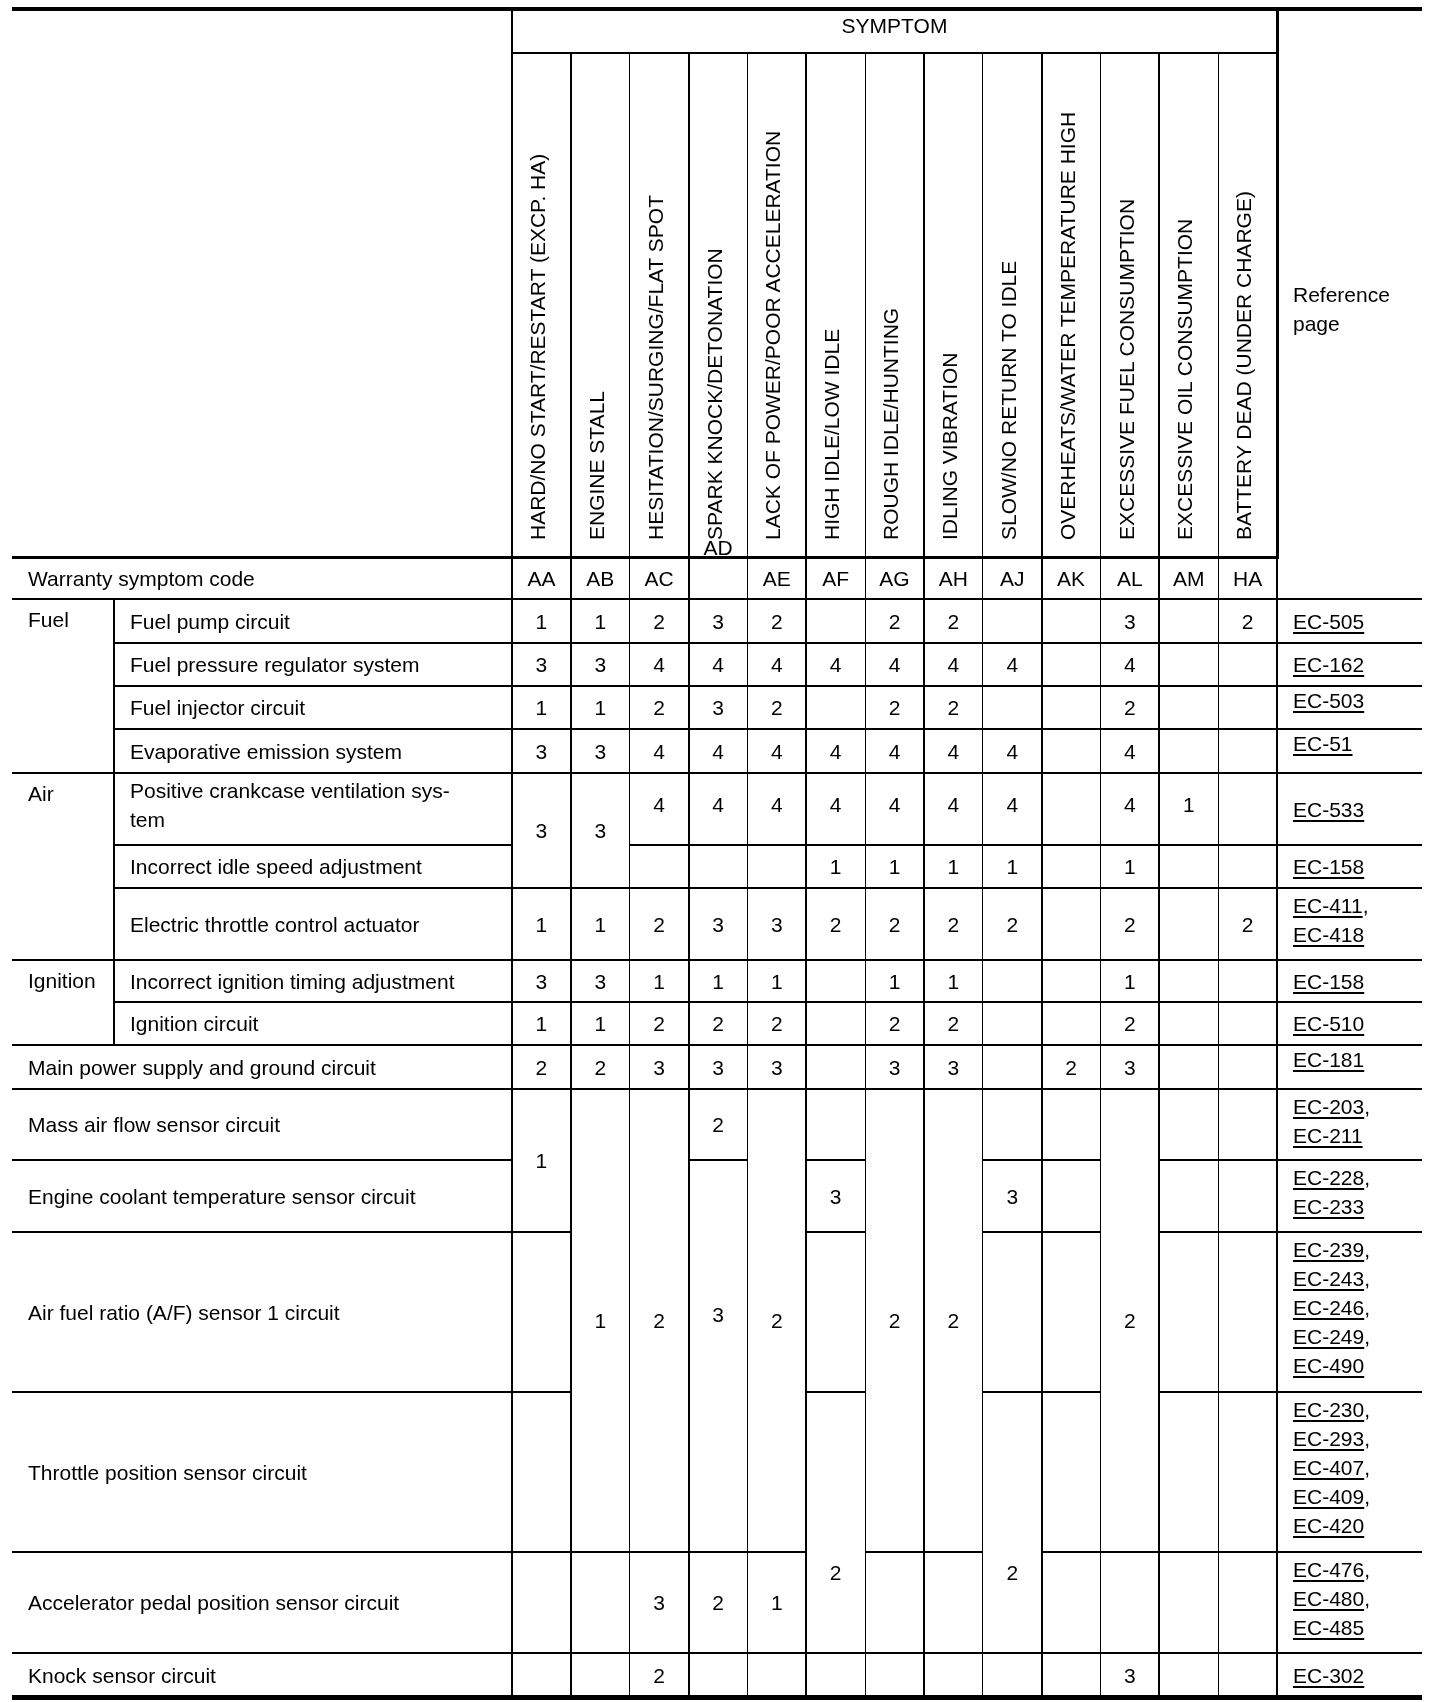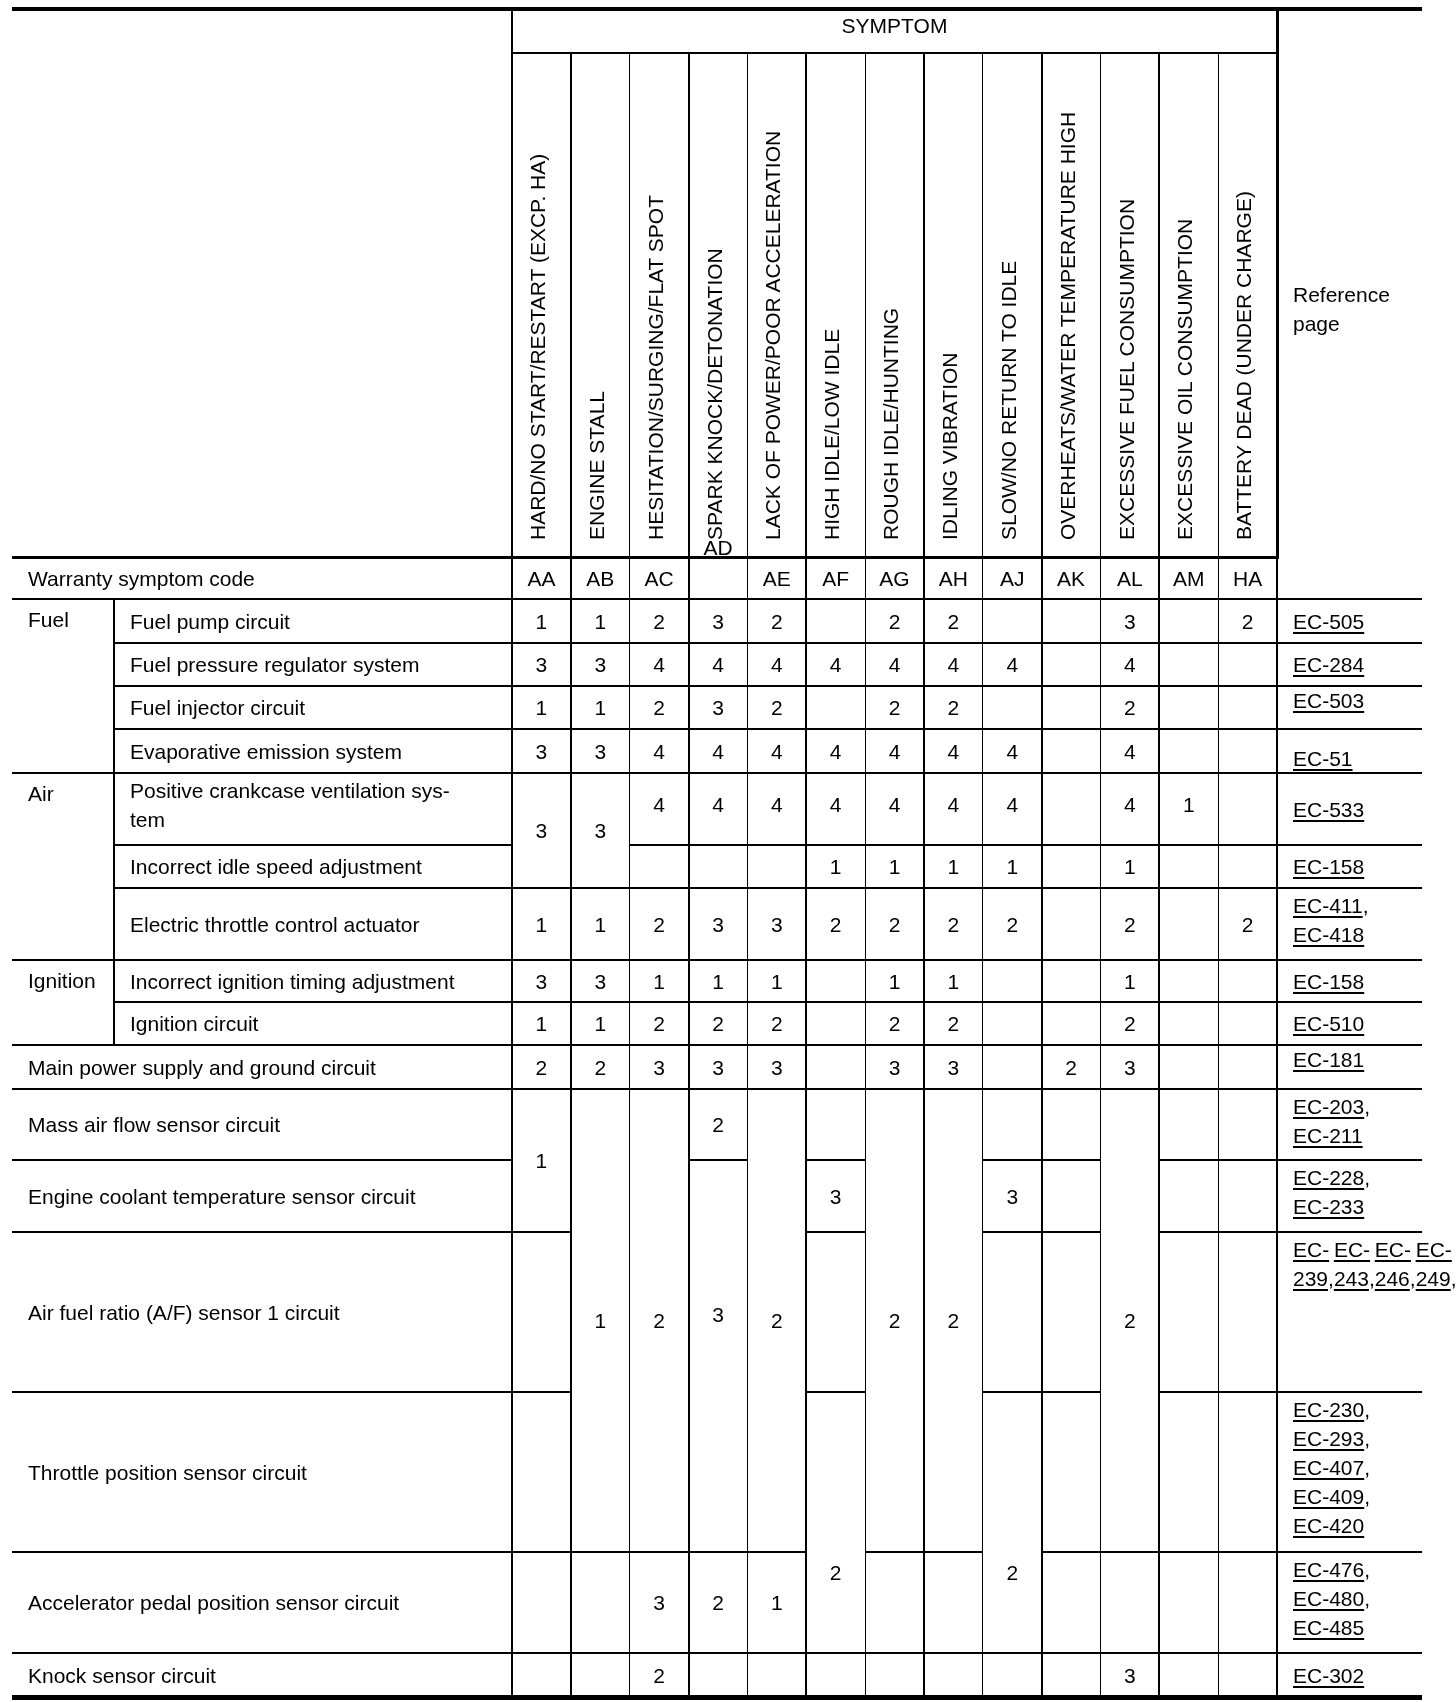--- a/index.html
+++ b/index.html
@@ -246,26 +246,26 @@
     <div class="cell num" style="left: 865.1px; top: 1089px; width: 58.85px; height: 463px;">2</div>
     <div class="cell num" style="left: 923.95px; top: 1089px; width: 58.85px; height: 463px;">2</div>
     <div class="cell num" style="left: 982.8px; top: 1160px; width: 58.85px; height: 72px;">3</div>
     <div class="cell num" style="left: 982.8px; top: 1392px; width: 58.85px; height: 261px; padding-top: 100px; padding-bottom: 0px;">2</div>
     <div class="cell num" style="left: 1100.5px; top: 1089px; width: 58.85px; height: 463px;">2</div>
     <div class="cell num" style="left: 1100.5px; top: 1653px; width: 58.85px; height: 44px;">3</div>
     <div class="ref" style="left: 1277px; top: 599px; width: 145px; height: 44px; display: flex; flex-direction: column; justify-content: center;">
       <div><a>EC-505</a></div>
     </div>
     <div class="ref" style="left: 1277px; top: 643px; width: 145px; height: 43px; display: flex; flex-direction: column; justify-content: center;">
-      <div><a>EC-284</a></div>
+      <div><a>EC-162</a></div>
     </div>
     <div class="ref" style="left: 1277px; top: 686px; width: 145px; height: 43px; display: flex; flex-direction: column; ">
       <div><a>EC-503</a></div>
     </div>
-    <div class="ref" style="left: 1277px; top: 729px; width: 145px; height: 44px; display: flex; flex-direction: column; justify-content: flex-end;">
+    <div class="ref" style="left: 1277px; top: 729px; width: 145px; height: 44px; display: flex; flex-direction: column; justify-content: flex-start;">
       <div><a>EC-51</a></div>
     </div>
     <div class="ref" style="left: 1277px; top: 773px; width: 145px; height: 72px; display: flex; flex-direction: column; justify-content: center;">
       <div><a>EC-533</a></div>
     </div>
     <div class="ref" style="left: 1277px; top: 845px; width: 145px; height: 43px; display: flex; flex-direction: column; justify-content: center;">
       <div><a>EC-158</a></div>
     </div>
     <div class="ref" style="left: 1277px; top: 888px; width: 145px; height: 63px; display: flex; flex-direction: column; justify-content: center; padding-top: 0px;">
       <div><a>EC-411</a><span>,</span></div>
@@ -281,21 +281,21 @@
       <div><a>EC-181</a></div>
     </div>
     <div class="ref" style="left: 1277px; top: 1089px; width: 145px; height: 71px; display: flex; flex-direction: column; justify-content: flex-start; padding-top: 3px;">
       <div><a>EC-203</a><span>,</span></div>
       <div><a>EC-211</a></div>
     </div>
     <div class="ref" style="left: 1277px; top: 1160px; width: 145px; height: 72px; display: flex; flex-direction: column; justify-content: flex-start; padding-top: 3px;">
       <div><a>EC-228</a><span>,</span></div>
       <div><a>EC-233</a></div>
     </div>
-    <div class="ref" style="left: 1277px; top: 1232px; width: 145px; height: 160px; display: flex; flex-direction: row; justify-content: flex-start; padding-top: 3px;">
+    <div class="ref" style="left: 1277px; top: 1232px; width: 145px; height: 160px; display: flex; flex-direction: column; justify-content: flex-start; padding-top: 3px;">
       <div><a>EC-239</a><span>,</span></div>
       <div><a>EC-243</a><span>,</span></div>
       <div><a>EC-246</a><span>,</span></div>
       <div><a>EC-249</a><span>,</span></div>
       <div><a>EC-490</a></div>
     </div>
     <div class="ref" style="left: 1277px; top: 1392px; width: 145px; height: 160px; display: flex; flex-direction: column; justify-content: flex-start; padding-top: 3px;">
       <div><a>EC-230</a><span>,</span></div>
       <div><a>EC-293</a><span>,</span></div>
       <div><a>EC-407</a><span>,</span></div>

